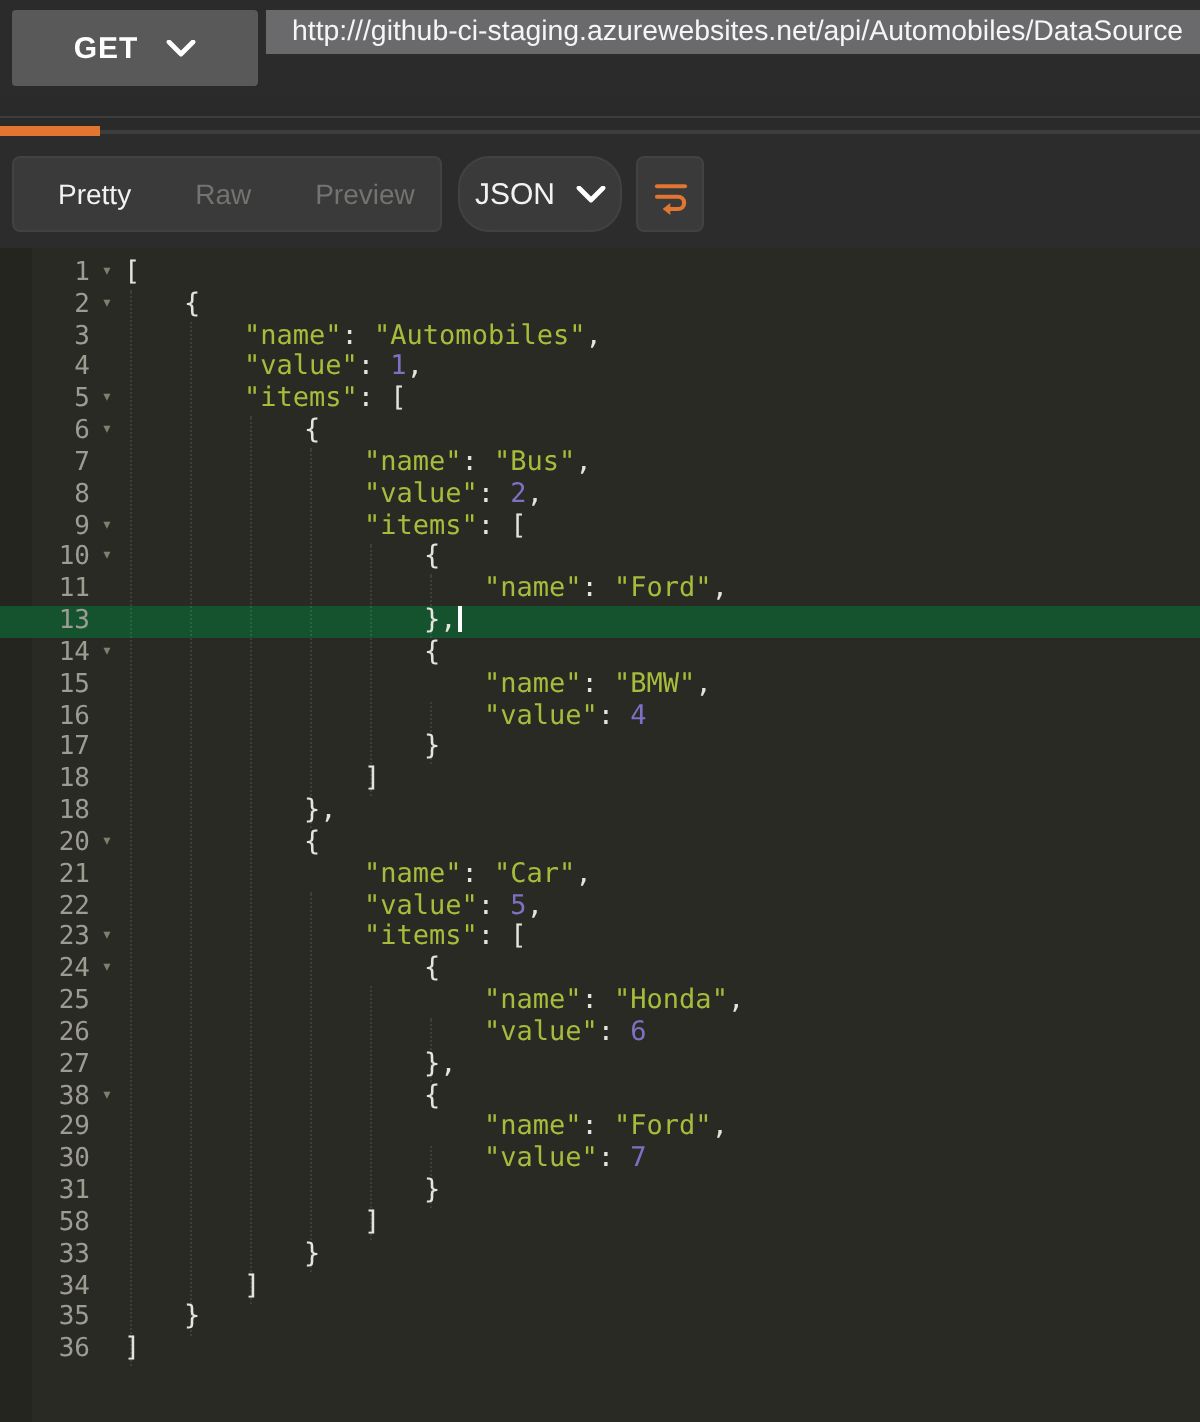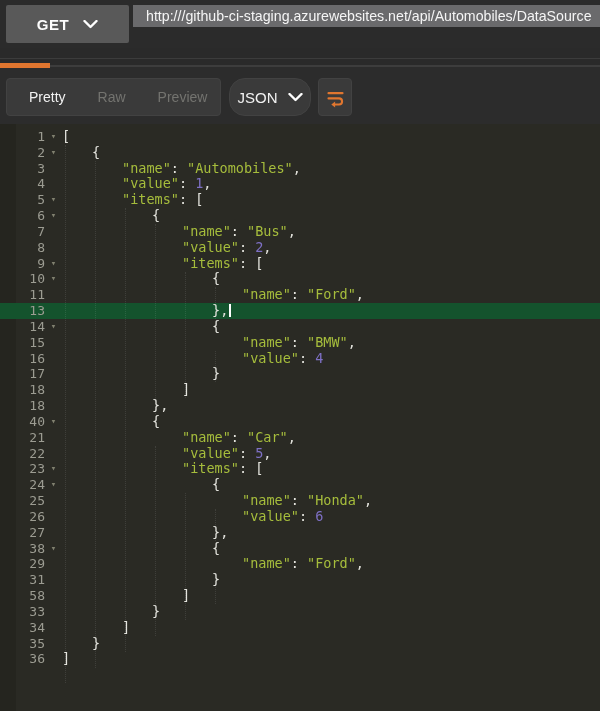--- a/index.html
+++ b/index.html
@@ -142,30 +142,31 @@
       <div class="line"><span class="gutter-num">9</span><span class="gutter-fold">▾</span><span class="content" style="padding-left: 120px;"><span class="tok-g">"items"</span><span class="tok-p">: [</span></span></div>
       <div class="line"><span class="gutter-num">10</span><span class="gutter-fold">▾</span><span class="content" style="padding-left: 150px;"><span class="tok-p">{</span></span></div>
       <div class="line"><span class="gutter-num">11</span><span class="gutter-fold"></span><span class="content" style="padding-left: 180px;"><span class="tok-g">"name"</span><span class="tok-p">: </span><span class="tok-g">"Ford"</span><span class="tok-p">,</span></span></div>
       <div class="line active"><span class="gutter-num">13</span><span class="gutter-fold"></span><span class="content" style="padding-left: 150px;"><span class="tok-p">},</span><span class="cursor"></span></span></div>
       <div class="line"><span class="gutter-num">14</span><span class="gutter-fold">▾</span><span class="content" style="padding-left: 150px;"><span class="tok-p">{</span></span></div>
       <div class="line"><span class="gutter-num">15</span><span class="gutter-fold"></span><span class="content" style="padding-left: 180px;"><span class="tok-g">"name"</span><span class="tok-p">: </span><span class="tok-g">"BMW"</span><span class="tok-p">,</span></span></div>
       <div class="line"><span class="gutter-num">16</span><span class="gutter-fold"></span><span class="content" style="padding-left: 180px;"><span class="tok-g">"value"</span><span class="tok-p">: </span><span class="tok-n">4</span></span></div>
       <div class="line"><span class="gutter-num">17</span><span class="gutter-fold"></span><span class="content" style="padding-left: 150px;"><span class="tok-p">}</span></span></div>
       <div class="line"><span class="gutter-num">18</span><span class="gutter-fold"></span><span class="content" style="padding-left: 120px;"><span class="tok-p">]</span></span></div>
       <div class="line"><span class="gutter-num">18</span><span class="gutter-fold"></span><span class="content" style="padding-left: 90px;"><span class="tok-p">},</span></span></div>
-      <div class="line"><span class="gutter-num">40</span><span class="gutter-fold">▾</span><span class="content" style="padding-left: 90px;"><span class="tok-p">{</span></span></div>
+      <div class="line"><span class="gutter-num">20</span><span class="gutter-fold">▾</span><span class="content" style="padding-left: 90px;"><span class="tok-p">{</span></span></div>
       <div class="line"><span class="gutter-num">21</span><span class="gutter-fold"></span><span class="content" style="padding-left: 120px;"><span class="tok-g">"name"</span><span class="tok-p">: </span><span class="tok-g">"Car"</span><span class="tok-p">,</span></span></div>
       <div class="line"><span class="gutter-num">22</span><span class="gutter-fold"></span><span class="content" style="padding-left: 120px;"><span class="tok-g">"value"</span><span class="tok-p">: </span><span class="tok-n">5</span><span class="tok-p">,</span></span></div>
       <div class="line"><span class="gutter-num">23</span><span class="gutter-fold">▾</span><span class="content" style="padding-left: 120px;"><span class="tok-g">"items"</span><span class="tok-p">: [</span></span></div>
       <div class="line"><span class="gutter-num">24</span><span class="gutter-fold">▾</span><span class="content" style="padding-left: 150px;"><span class="tok-p">{</span></span></div>
       <div class="line"><span class="gutter-num">25</span><span class="gutter-fold"></span><span class="content" style="padding-left: 180px;"><span class="tok-g">"name"</span><span class="tok-p">: </span><span class="tok-g">"Honda"</span><span class="tok-p">,</span></span></div>
       <div class="line"><span class="gutter-num">26</span><span class="gutter-fold"></span><span class="content" style="padding-left: 180px;"><span class="tok-g">"value"</span><span class="tok-p">: </span><span class="tok-n">6</span></span></div>
       <div class="line"><span class="gutter-num">27</span><span class="gutter-fold"></span><span class="content" style="padding-left: 150px;"><span class="tok-p">},</span></span></div>
       <div class="line"><span class="gutter-num">38</span><span class="gutter-fold">▾</span><span class="content" style="padding-left: 150px;"><span class="tok-p">{</span></span></div>
       <div class="line"><span class="gutter-num">29</span><span class="gutter-fold"></span><span class="content" style="padding-left: 180px;"><span class="tok-g">"name"</span><span class="tok-p">: </span><span class="tok-g">"Ford"</span><span class="tok-p">,</span></span></div>
+      <div class="line"><span class="gutter-num">30</span><span class="gutter-fold"></span><span class="content" style="padding-left: 180px;"><span class="tok-g">"value"</span><span class="tok-p">: </span><span class="tok-n">7</span></span></div>
       <div class="line"><span class="gutter-num">31</span><span class="gutter-fold"></span><span class="content" style="padding-left: 150px;"><span class="tok-p">}</span></span></div>
       <div class="line"><span class="gutter-num">58</span><span class="gutter-fold"></span><span class="content" style="padding-left: 120px;"><span class="tok-p">]</span></span></div>
       <div class="line"><span class="gutter-num">33</span><span class="gutter-fold"></span><span class="content" style="padding-left: 90px;"><span class="tok-p">}</span></span></div>
       <div class="line"><span class="gutter-num">34</span><span class="gutter-fold"></span><span class="content" style="padding-left: 60px;"><span class="tok-p">]</span></span></div>
       <div class="line"><span class="gutter-num">35</span><span class="gutter-fold"></span><span class="content" style="padding-left: 30px;"><span class="tok-p">}</span></span></div>
       <div class="line"><span class="gutter-num">36</span><span class="gutter-fold"></span><span class="content" style="padding-left: 0px;"><span class="tok-p">]</span></span></div>
     </div>
   <div class="guides">
       <div class="guide" style="left: 65px; top: 20.84px; height: 538.56px;"></div>
       <div class="guide" style="left: 95px; top: 36.68px; height: 506.88px;"></div>

